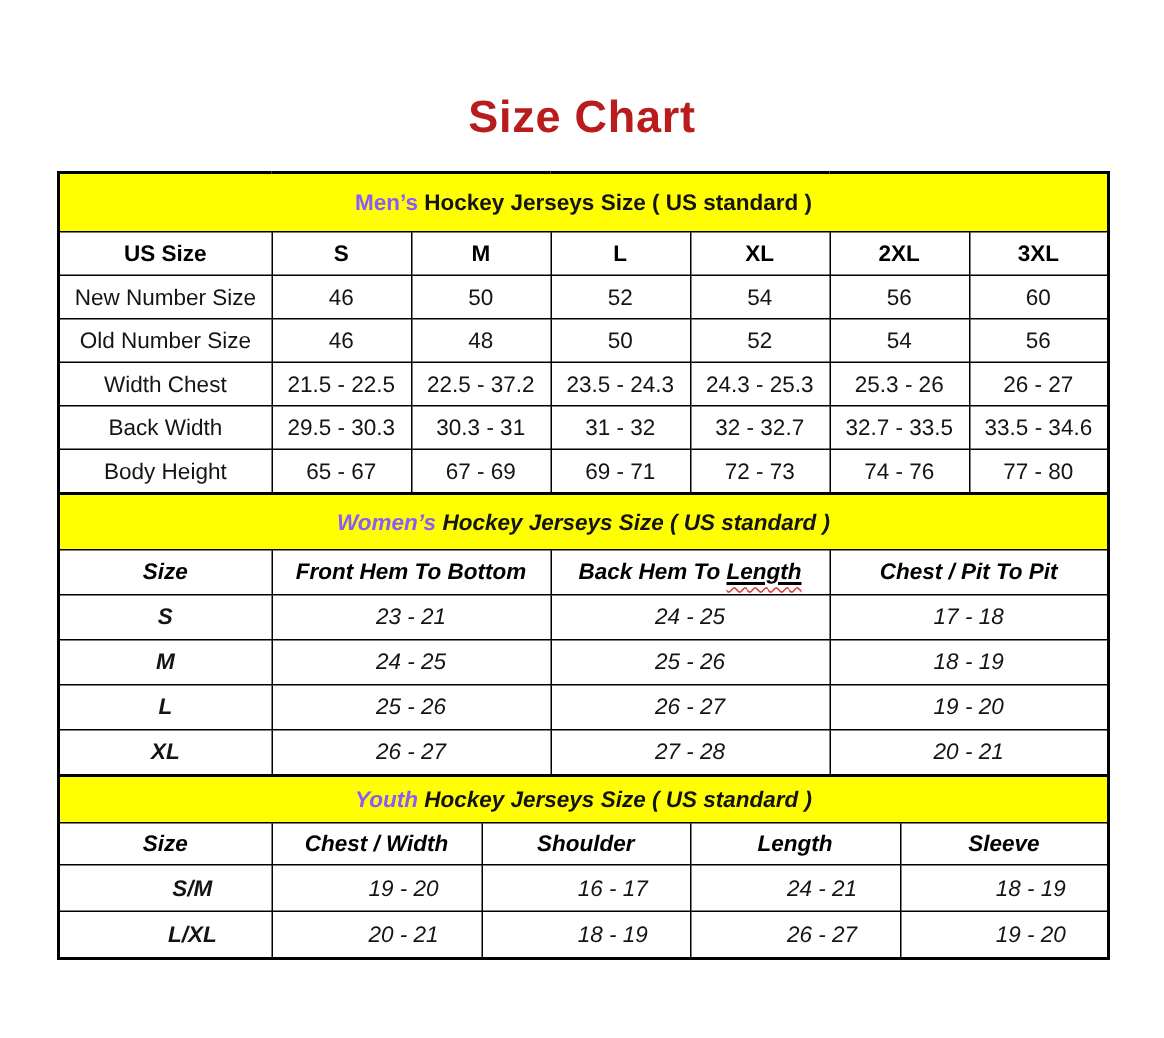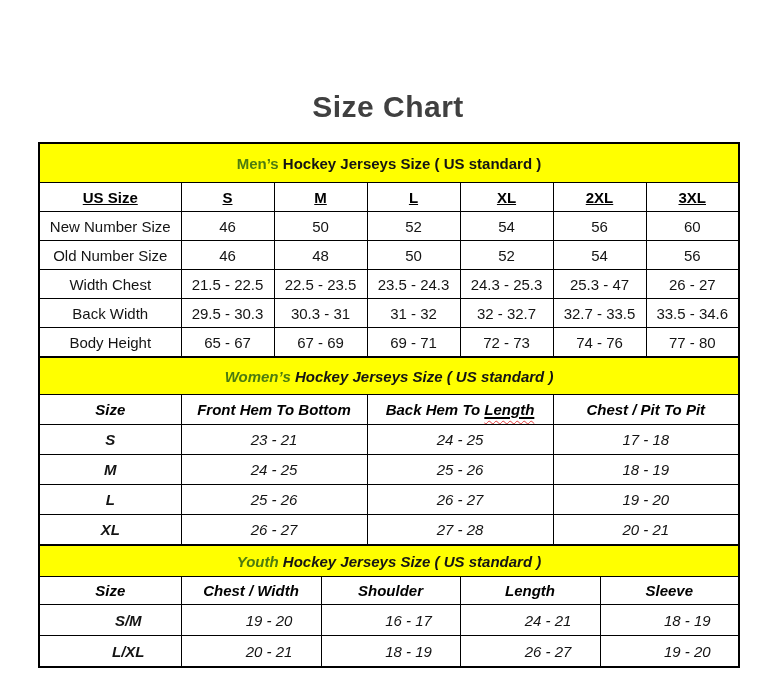--- a/index.html
+++ b/index.html
@@ -9,24 +9,24 @@
   }
   body {
     width: 776px;
     height: 692px;
     font-family: "Liberation Sans", sans-serif;
     color: #000;
     overflow: hidden;
   }
   .page-title {
     text-align: center;
-    color: #404040;
+    color: #b91c1c;
     font-size: 30px;
     font-weight: bold;
-    margin: 90px 0 0 0;
+    margin: 62px 0 0 0;
     letter-spacing: 0.5px;
     line-height: 34px;
   }
   .tables-wrap {
     width: 700px;
     margin: 18px 0 0 38px;
   }
   table.sec {
     border-collapse: collapse;
     table-layout: fixed;
@@ -44,26 +44,26 @@
     overflow: hidden;
     white-space: nowrap;
   }
   td.banner {
     background: #ffff00;
     border: 2px solid #000;
     font-weight: bold;
     font-size: 17px;
     color: #000;
   }
-  .hl { color: #4d7c0f; }
+  .hl { color: #8b5cf6; }
   tr.head td { font-weight: bold; color: #000; }
   td.rowlabel-bold { font-weight: bold; color: #000; }
   
   tr.h-banner-m td { height: 38px; }
-  tr.h-head-m   td { height: 28px; text-decoration: underline; }
+  tr.h-head-m   td { height: 28px; }
   tr.h-data-m   td { height: 28px; }
   tr.h-banner-w td { height: 36px; }
   tr.h-head-w   td { height: 29px; }
   tr.h-data-w   td { height: 29px; }
   tr.h-banner-y td { height: 30px; }
   tr.h-head-y   td { height: 27px; }
   tr.h-data-y   td { height: 30px; padding-left: 36px; }
   
   .misspelled {
     text-decoration: underline wavy #e03c3c;
@@ -125,24 +125,24 @@
           <td>46</td>
           <td>48</td>
           <td>50</td>
           <td>52</td>
           <td>54</td>
           <td>56</td>
         </tr>
         <tr class="h-data-m">
           <td>Width Chest</td>
           <td>21.5 - 22.5</td>
-          <td>22.5 - 23.5</td>
+          <td>22.5 - 37.2</td>
           <td>23.5 - 24.3</td>
           <td>24.3 - 25.3</td>
-          <td>25.3 - 47</td>
+          <td>25.3 - 26</td>
           <td>26 - 27</td>
         </tr>
         <tr class="h-data-m">
           <td>Back Width</td>
           <td>29.5 - 30.3</td>
           <td>30.3 - 31</td>
           <td>31 - 32</td>
           <td>32 - 32.7</td>
           <td>32.7 - 33.5</td>
           <td>33.5 - 34.6</td>

